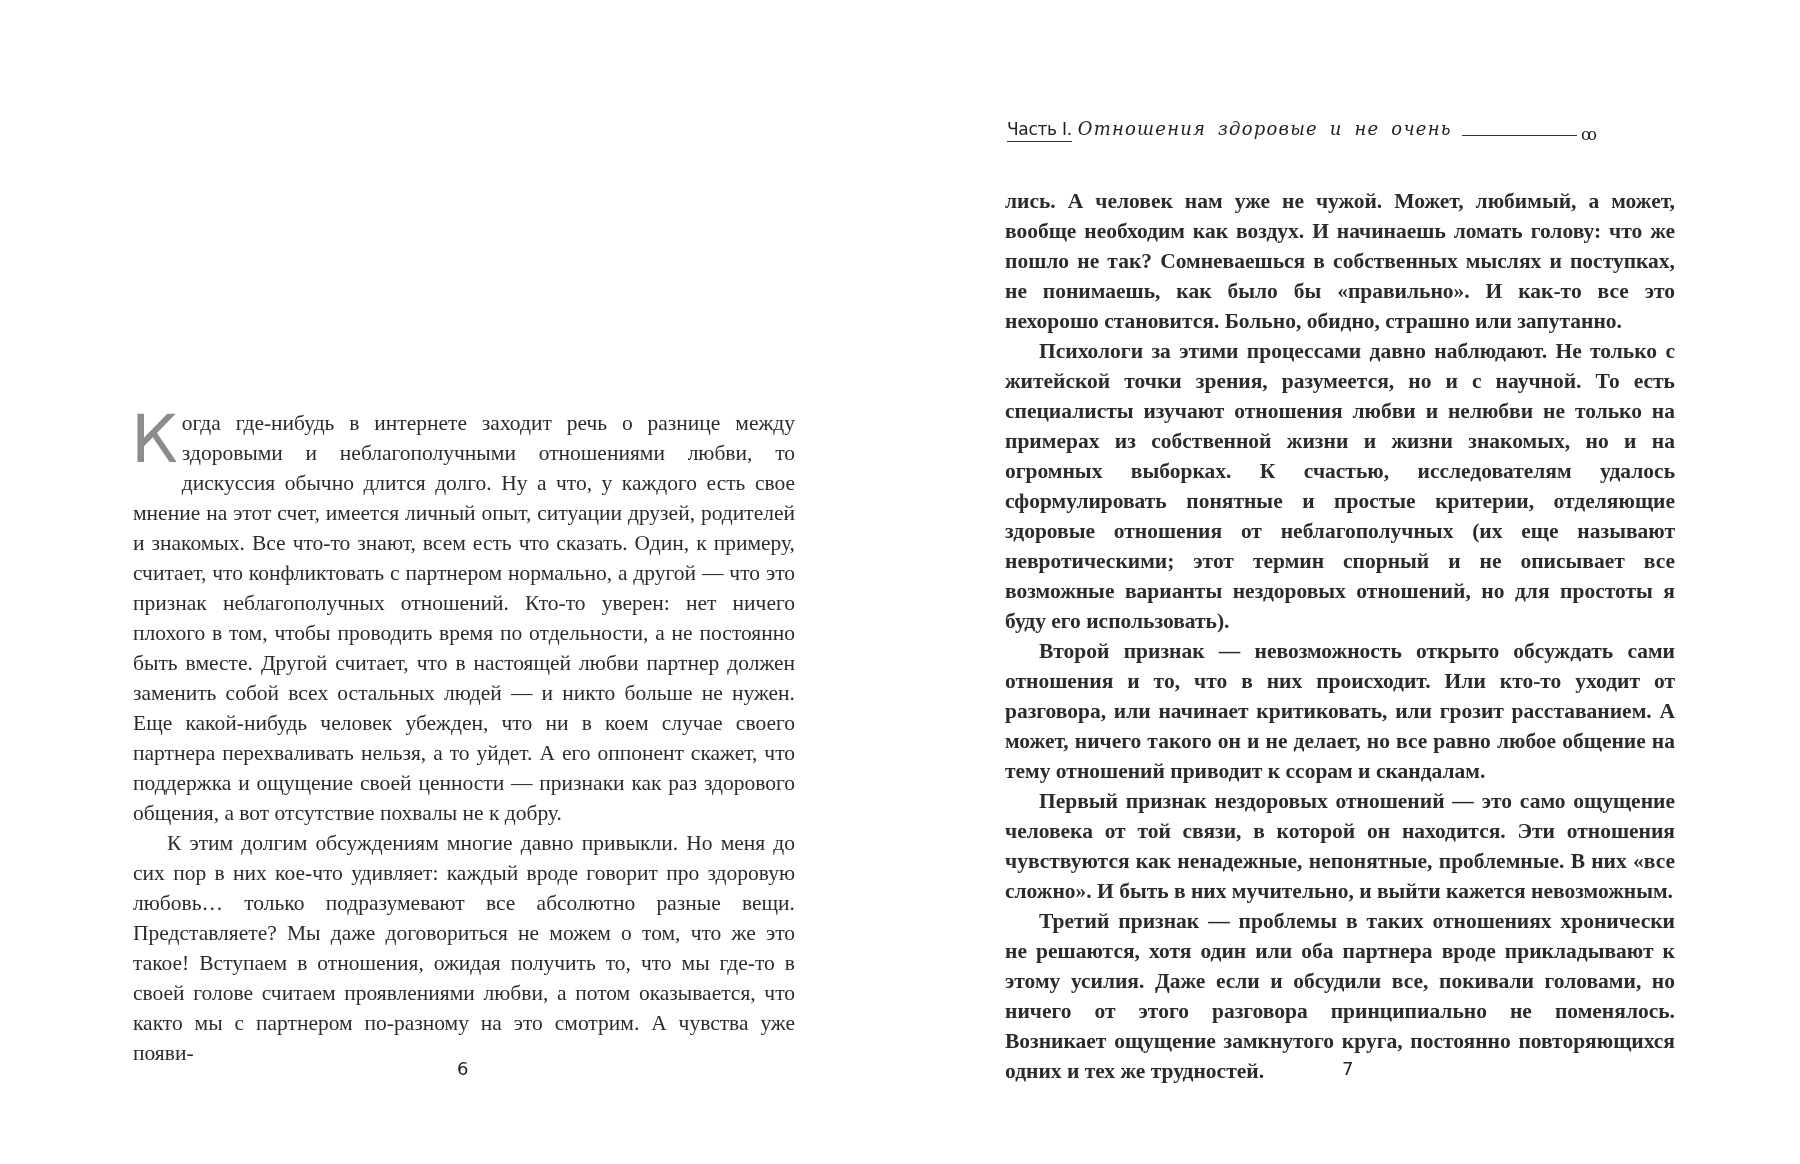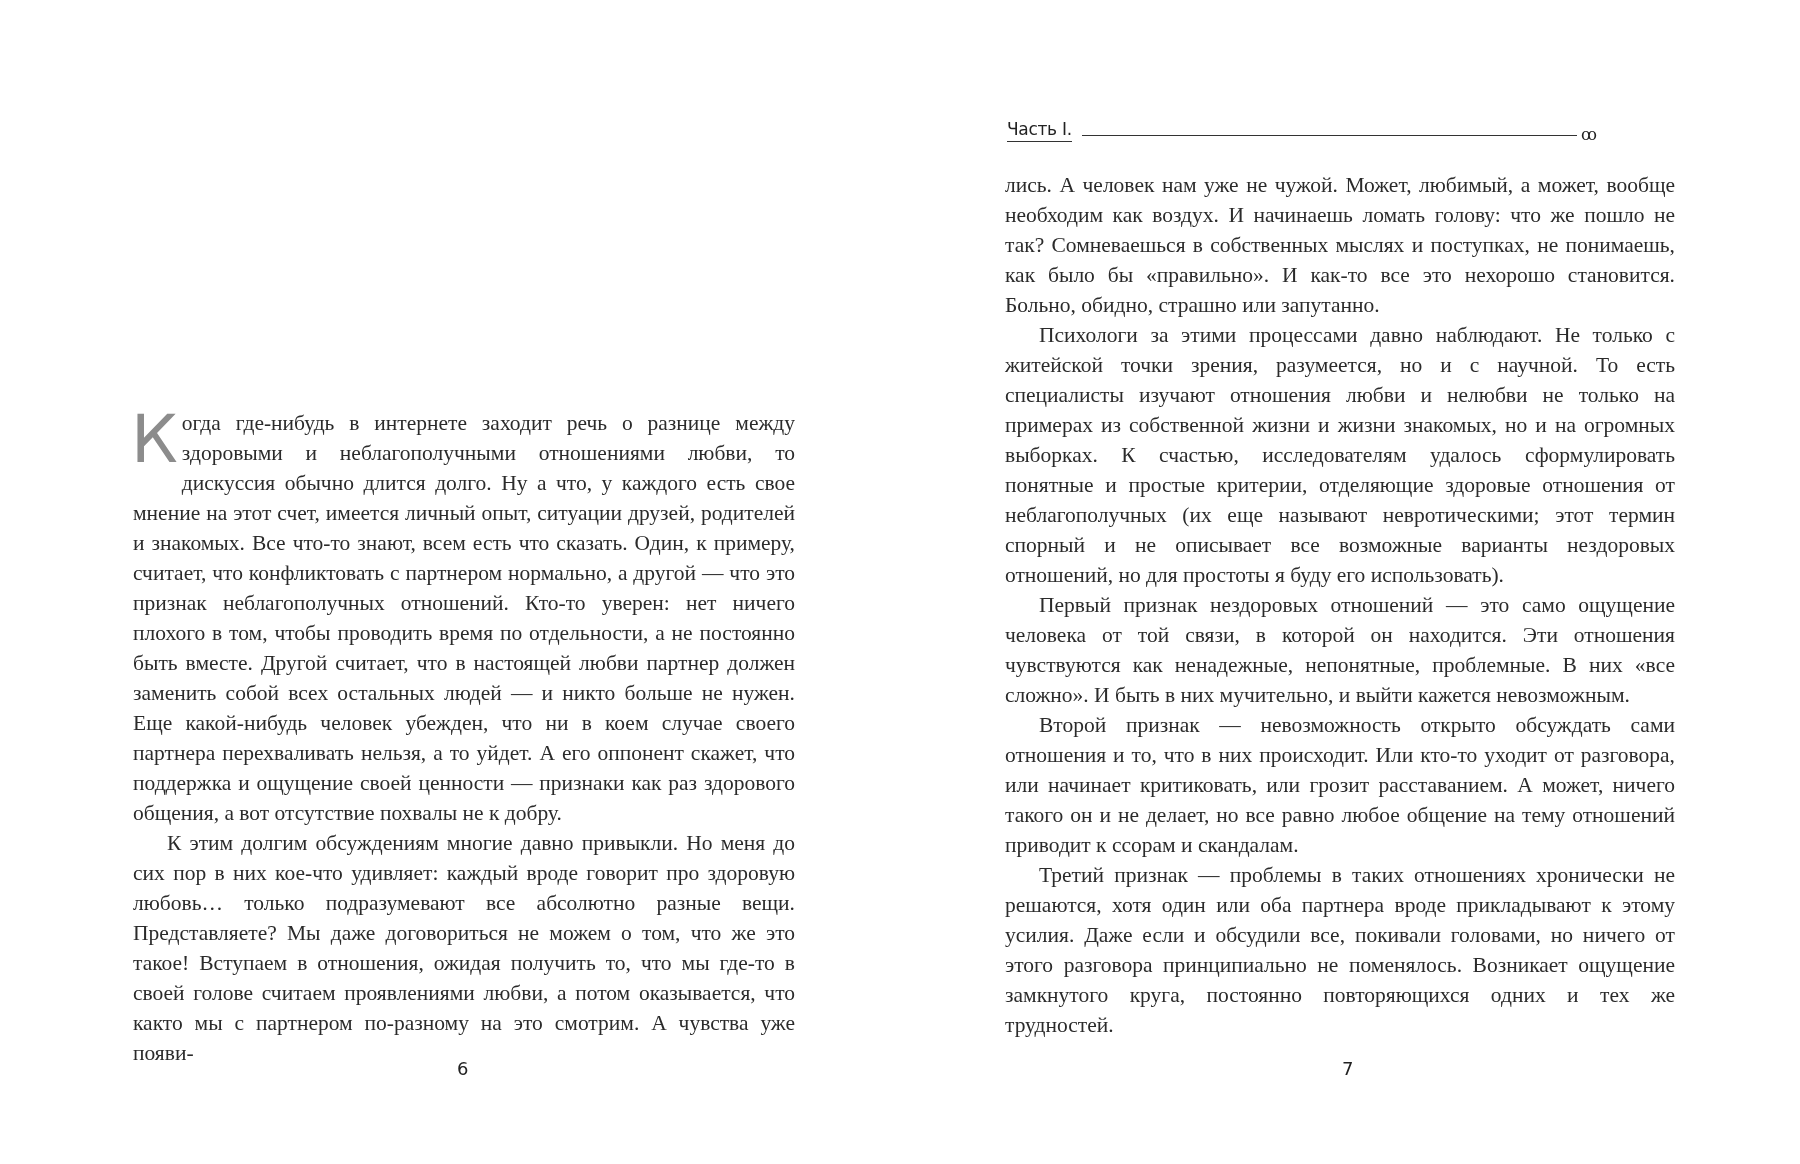--- a/index.html
+++ b/index.html
@@ -63,21 +63,21 @@
   .text-block {
     position: absolute;
     font-family: "Liberation Serif", serif;
     font-size: 21.5px;
     line-height: 30px;
     text-align: justify;
     color: #2b2b2b;
     hyphens: none;
   }
   .left-text { left: 133px; top: 408px; width: 662px; }
-  .right-text { left: 105px; top: 170px; width: 670px; }
+  .right-text { left: 105px; top: 186px; width: 670px; font-weight: bold; }
 
   .text-block p { margin: 0; text-indent: 34px; }
   .text-block p.no-indent { text-indent: 0; }
   .text-block p.first { text-indent: 0; }
 
   .drop-cap {
     float: left;
     font-family: "DejaVu Sans", sans-serif;
     font-size: 66px;
     line-height: 52px;
@@ -104,25 +104,26 @@
   <div class="text-block left-text">
     <p class="first"><span class="drop-cap">К</span><span>огда где-нибудь в интернете заходит речь о разнице между здоровыми и неблагополучными отношениями любви, то дискуссия обычно длится долго. Ну а что, у каждого есть свое мнение на этот счет, имеется личный опыт, ситуации друзей, родителей и знакомых. Все что-то знают, всем есть что сказать. Один, к примеру, считает, что конфликтовать с партнером нормально, а другой — что это признак неблагополучных отношений. Кто-то уверен: нет ничего плохого в том, чтобы проводить время по отдельности, а не постоянно быть вместе. Другой считает, что в настоящей любви партнер должен заменить собой всех остальных людей — и никто больше не нужен. Еще какой-нибудь человек убежден, что ни в коем случае своего партнера перехваливать нельзя, а то уйдет. А его оппонент скажет, что поддержка и ощущение своей ценности — признаки как раз здорового общения, а вот отсутствие похвалы не к добру.</span></p>
     <p>К этим долгим обсуждениям многие давно привыкли. Но меня до сих пор в них кое-что удивляет: каждый вроде говорит про здоровую любовь… только подразумевают все абсолютно разные вещи. Представляете? Мы даже договориться не можем о том, что же это такое! Вступаем в отношения, ожидая получить то, что мы где-то в своей голове считаем проявлениями любви, а потом оказывается, что както мы с партнером по-разному на это смотрим. А чувства уже появи-</p>
   </div>
   <div class="folio folio-left">6</div>
 </div>
 
 <div class="page page-right">
   <div class="running-head">
     <span class="rh-part">Часть I.</span>
+    <span class="rh-title">Отношения здоровые и не очень</span>
     <span class="rh-rule">
       <span class="rh-ornament">ꝏ</span>
     </span>
   </div>
   <div class="text-block right-text">
     <p class="no-indent">лись. А человек нам уже не чужой. Может, любимый, а может, вообще необходим как воздух. И начинаешь ломать голову: что же пошло не так? Сомневаешься в собственных мыслях и поступках, не понимаешь, как было бы «правильно». И как-то все это нехорошо становится. Больно, обидно, страшно или запутанно.</p>
     <p>Психологи за этими процессами давно наблюдают. Не только с житейской точки зрения, разумеется, но и с научной. То есть специалисты изучают отношения любви и нелюбви не только на примерах из собственной жизни и жизни знакомых, но и на огромных выборках. К счастью, исследователям удалось сформулировать понятные и простые критерии, отделяющие здоровые отношения от неблагополучных (их еще называют невротическими; этот термин спорный и не описывает все возможные варианты нездоровых отношений, но для простоты я буду его использовать).</p>
+    <p>Второй признак — невозможность открыто обсуждать сами отношения и то, что в них происходит. Или кто-то уходит от разговора, или начинает критиковать, или грозит расставанием. А может, ничего такого он и не делает, но все равно любое общение на тему отношений приводит к ссорам и скандалам.</p>
     <p>Первый признак нездоровых отношений — это само ощущение человека от той связи, в которой он находится. Эти отношения чувствуются как ненадежные, непонятные, проблемные. В них «все сложно». И быть в них мучительно, и выйти кажется невозможным.</p>
-    <p>Второй признак — невозможность открыто обсуждать сами отношения и то, что в них происходит. Или кто-то уходит от разговора, или начинает критиковать, или грозит расставанием. А может, ничего такого он и не делает, но все равно любое общение на тему отношений приводит к ссорам и скандалам.</p>
     <p>Третий признак — проблемы в таких отношениях хронически не решаются, хотя один или оба партнера вроде прикладывают к этому усилия. Даже если и обсудили все, покивали головами, но ничего от этого разговора принципиально не поменялось. Возникает ощущение замкнутого круга, постоянно повторяющихся одних и тех же трудностей.</p>
   </div>
   <div class="folio folio-right">7</div>
 </div>
 
 </body></html>

